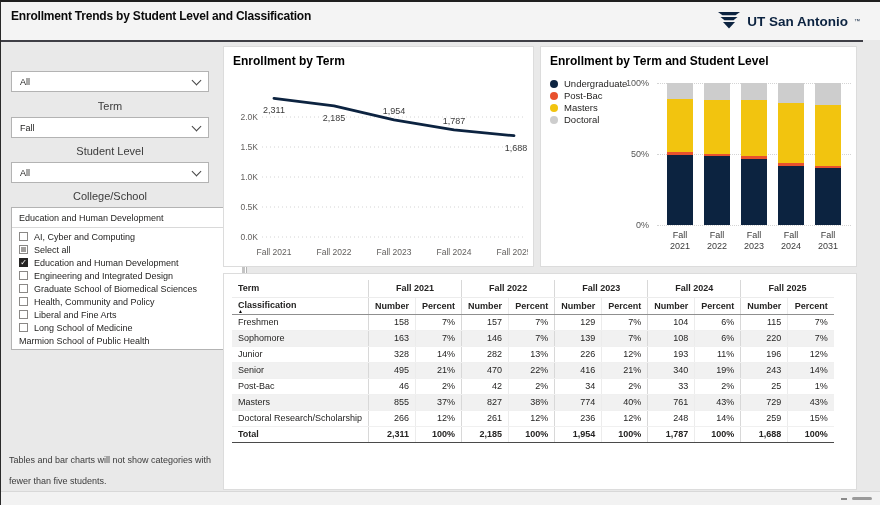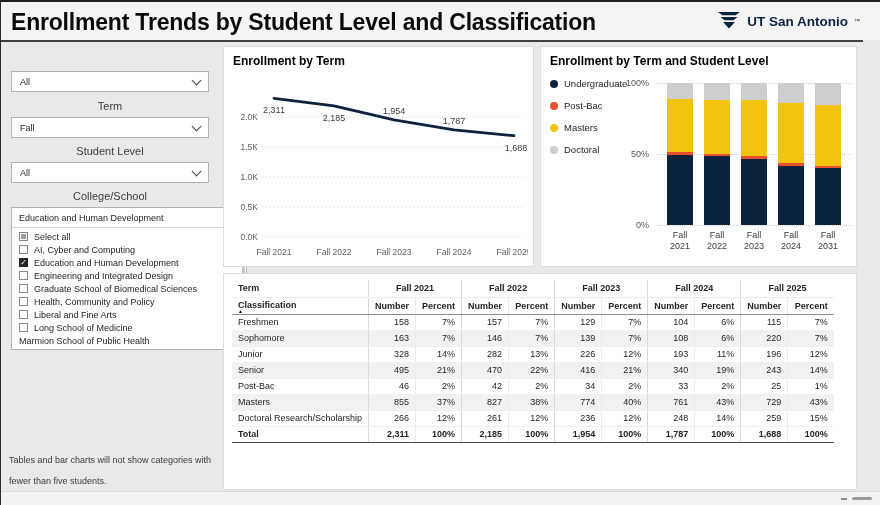--- a/index.html
+++ b/index.html
@@ -6,21 +6,21 @@
   html,body { width:880px; height:505px; overflow:hidden; }
   body {
     font-family:"Liberation Sans", sans-serif;
     background:#e9e9e9;
     position:relative;
     border-top:2px solid #1f1f1f;
     border-left:1px solid #2a2a2a;
   }
   
   #header { position:absolute; left:0; top:0; width:100%; height:38px; background:#f4f4f4; }
-  #title { position:absolute; left:10px; top:7px; font-size:23px; font-weight:700; color:#0b0b0b; letter-spacing:-0.2px; }
+  #title { position:absolute; left:10px; top:7px; font-size:12px; font-weight:700; color:#0b0b0b; letter-spacing:-0.2px; }
   #logo { position:absolute; right:20px; top:8px; display:flex; align-items:center; gap:6px; color:#0c2340; }
   #logo .logo-text { font-size:13.5px; font-weight:700; }
   #logo .tm { font-size:6px; vertical-align:super; }
   #rule { position:absolute; left:0; top:38px; width:862px; height:2px; background:#3f3f46; }
 
   
   #sidebar { position:absolute; left:0; top:40px; width:218px; height:450px; }
   .flabel { position:absolute; left:10px; width:198px; text-align:center; font-size:11px; color:#3b3b3b; }
   .sel { position:absolute; left:10px; width:198px; height:21px; background:#fff; border:1px solid #b3b3b3;
          display:flex; align-items:center; justify-content:space-between; padding:0 8px; font-size:9px; color:#252423; }
@@ -50,21 +50,21 @@
   #table-card{ left:222px; top:271px; width:634px; height:217px; }
 
   
   #line-svg { position:absolute; left:4px; top:26px; }
   .grid { stroke:#d4d4d4; stroke-width:1; stroke-dasharray:1 3; }
   .ytick,.xtick { font-size:8.5px; fill:#605e5c; }
   .dlabel { font-size:9px; fill:#3b3b3b; }
   .lpath { fill:none; stroke-width:2.8; stroke-linejoin:round; stroke-linecap:round; }
 
   
-  #bar-legend { position:absolute; left:9px; top:31px; display:flex; flex-direction:column; gap:11px;justify-content:flex-end; }
+  #bar-legend { position:absolute; left:9px; top:31px; display:flex; flex-direction:column; gap:1px;justify-content:flex-end; }
   .lg-item { display:flex; align-items:center; gap:6px; font-size:9.5px; color:#252423; }
   .lg-dot { width:8px; height:8px; border-radius:50%; flex:none; }
   #bar-yaxis { position:absolute; left:60px; top:0; width:48px; height:210px; }
   .byt { position:absolute; right:0; font-size:9px; color:#555; }
   .byt0{top:31px} .byt1{top:102px} .byt2{top:173px}
   #bar-plot { position:absolute; left:116px; top:36px; width:194px; height:176px;
               display:flex; justify-content:space-between; align-items:flex-start; padding:0 10px; }
   .bgrid { position:absolute; left:0; right:0; border-top:1px dotted #d4d4d4; height:0; }
   .bwrap { width:26px; display:flex; flex-direction:column; align-items:center; position:relative; z-index:1; }
   .bar { height:142px; width:26px; display:flex; flex-direction:column-reverse; }
@@ -132,28 +132,28 @@
 
   <div class="flabel lab4">College/School</div>
   <div id="listbox">
     <div class="list-header">
       <span>Education and Human Development</span>
       <span class="chev up"></span>
     </div>
     <div class="options">
       <div class="scrollthumb"></div>
     <div class="opt">
+          <span class="cb unchecked"></span>
+          <span class="opt-label">AI, Cyber and Computing</span>
+        </div>
+        <div class="opt">
           <span class="cb partial">
             <span class="cb-inner"></span>
           </span>
           <span class="opt-label">Select all</span>
-        </div>
-        <div class="opt">
-          <span class="cb unchecked"></span>
-          <span class="opt-label">AI, Cyber and Computing</span>
         </div>
         <div class="opt">
           <span class="cb checked">✓</span>
           <span class="opt-label">Education and Human Development</span>
         </div>
         <div class="opt">
           <span class="cb unchecked"></span>
           <span class="opt-label">Engineering and Integrated Design</span>
         </div>
         <div class="opt">

